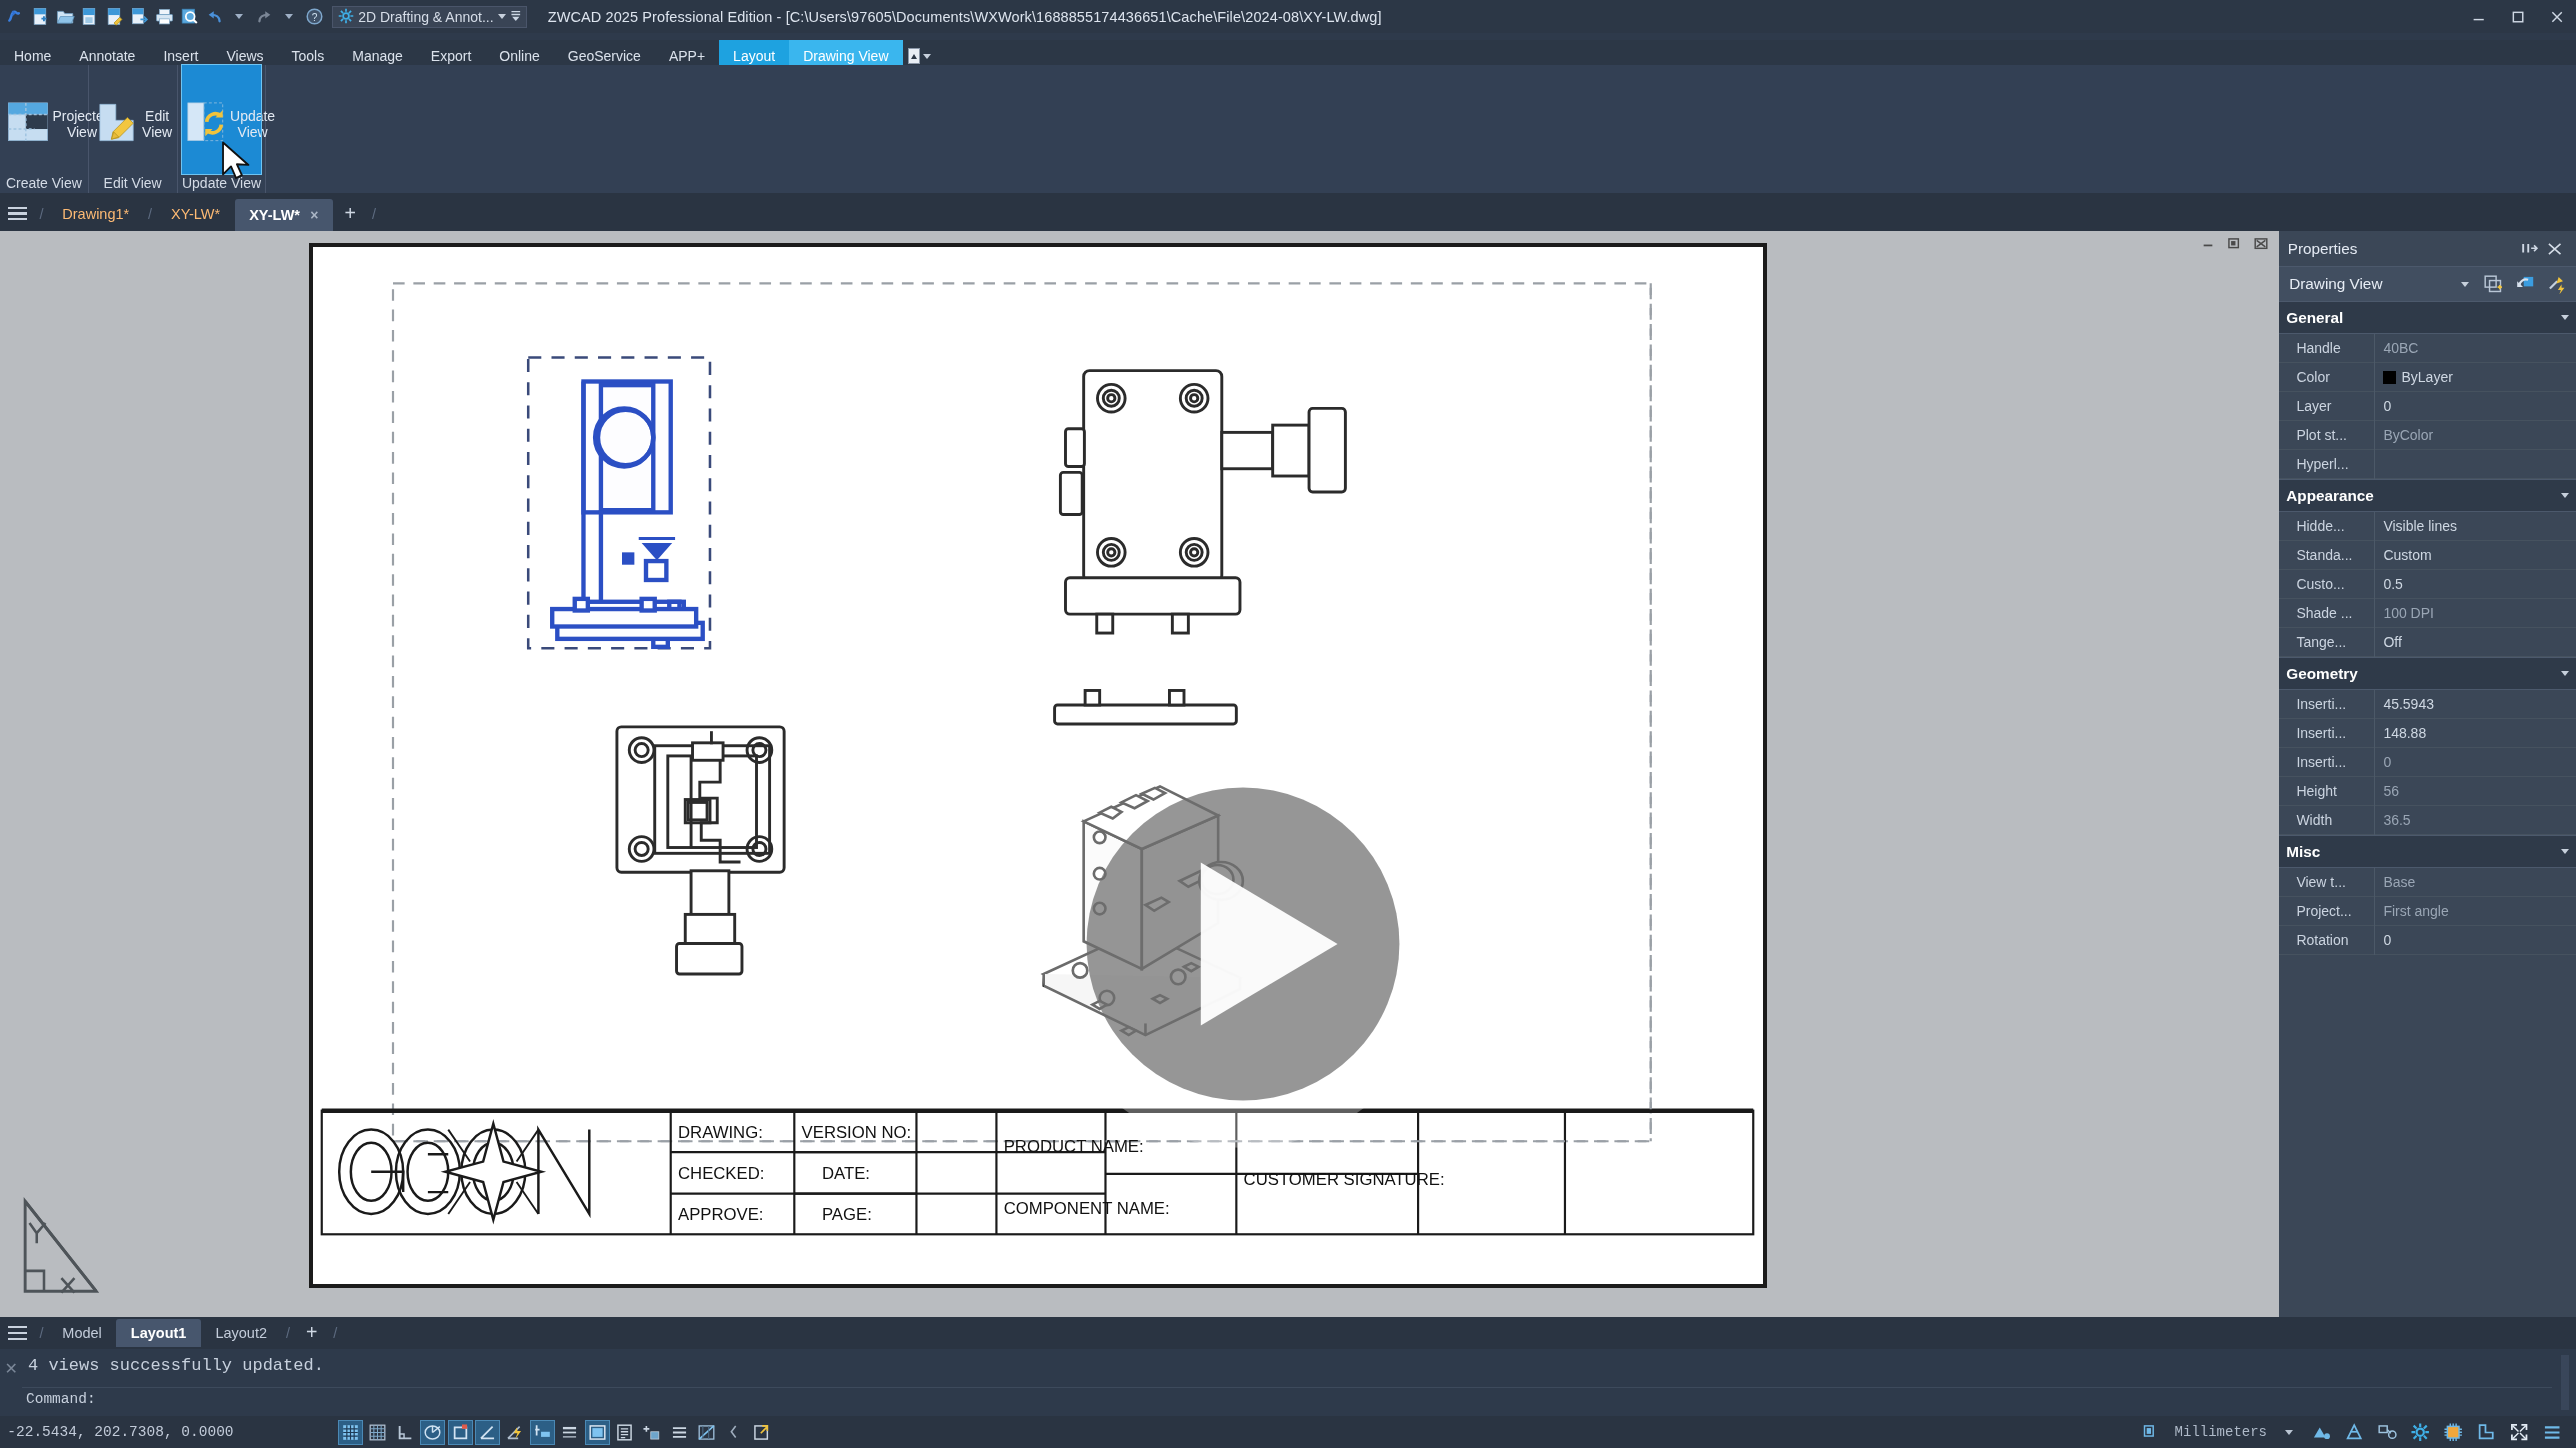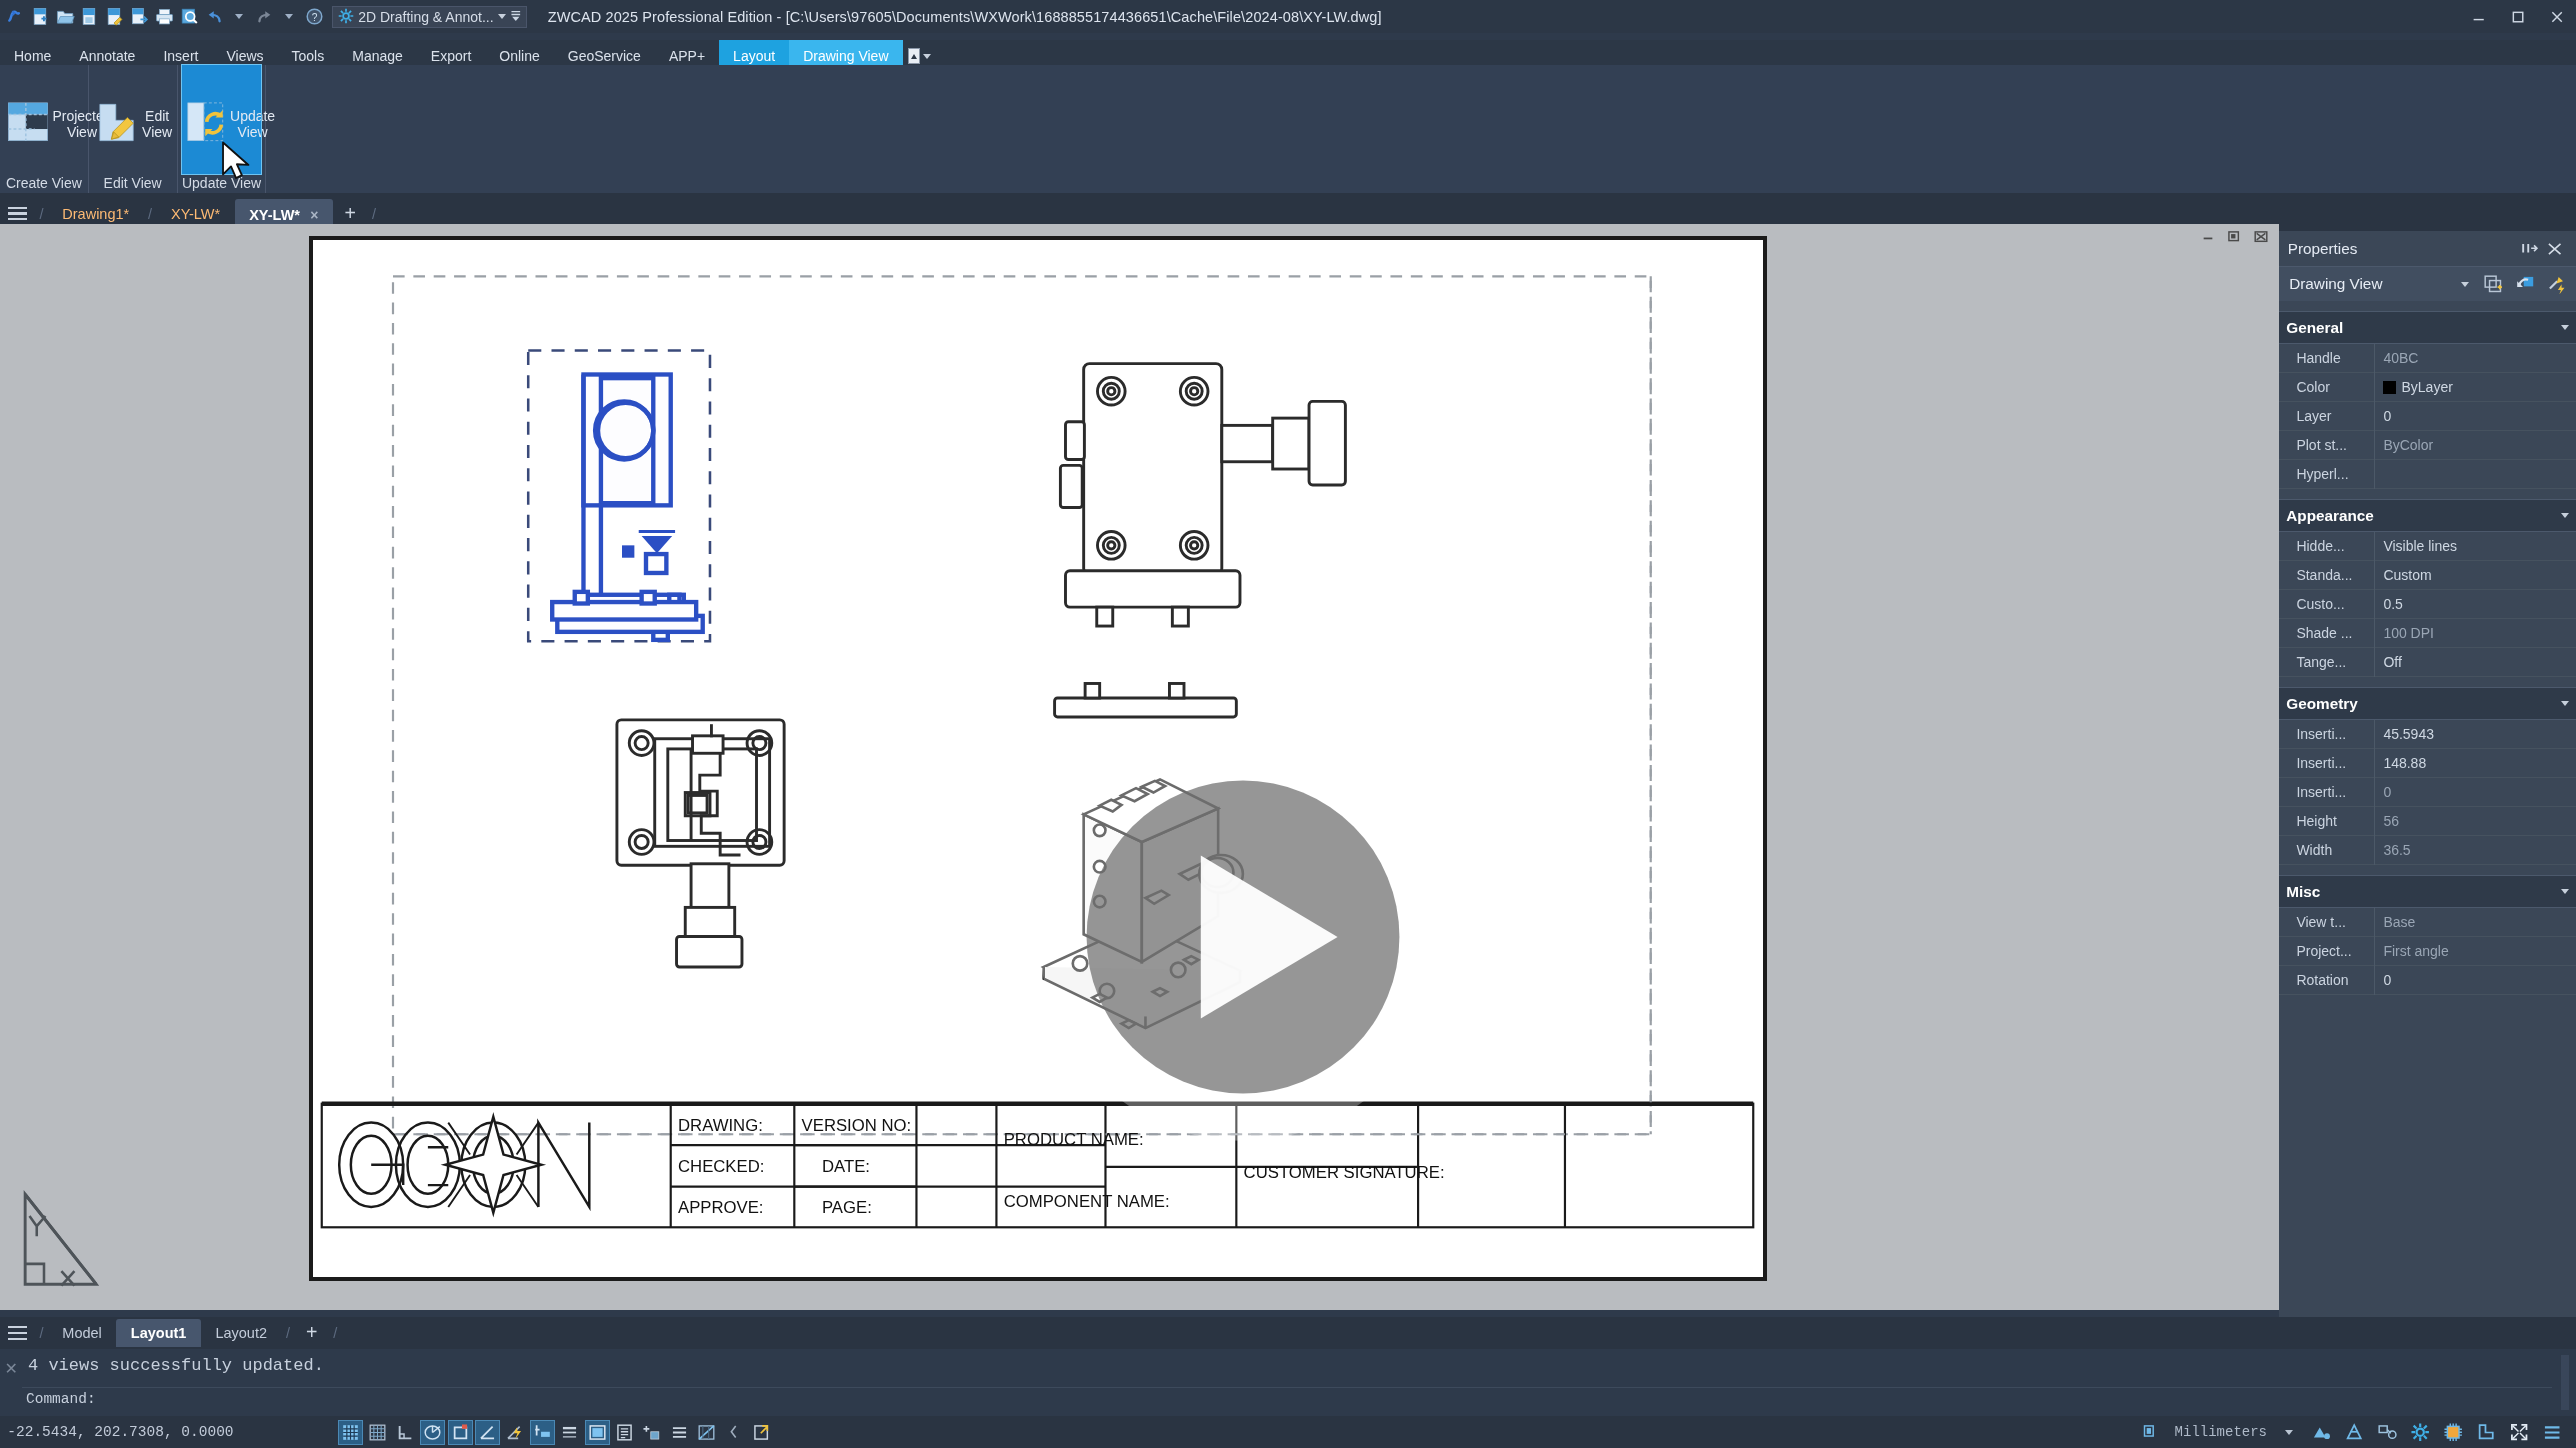--- a/index.html
+++ b/index.html
@@ -61,21 +61,21 @@
   .hamb span { display:block;width:19px;height:2.2px;background:#c9d2de; }
   .tsep { color:#5d6b80; font-size:14.5px; padding:0 4.4px; }
   .ftab { height:28px; display:flex; align-items:center; padding:0 14.5px; color:#fdba74;
     font-size:14.5px; white-space:nowrap; }
   .ftab.active { background:#47566d; color:#ffffff; font-weight:bold;
     border-radius:2.9px 2.9px 0 0; height:32px; margin-top:2.9px; }
   .ftab .x { margin-left:10.2px; color:#aab5c5; font-size:14px; }
   .plus { color:#cfd8e4; font-size:19.6px; padding:0 11.6px; line-height:1; }
 
   
-  .canvasarea { position:absolute; left:0; top:224px; width:2279px; height:1086px;
+  .canvasarea { position:absolute; left:0; top:231px; width:2279px; height:1086px;
     background:#b9bcc0; }
   .mdi-btns { position:absolute; right:7.3px; top:2.9px; display:flex; gap:4.4px; }
   .mdi-btns div { width:22px;height:19px;display:flex;align-items:center;justify-content:center; }
 
   .paperframe { position:absolute; left:309px; top:12.4px; width:1458px; height:1045px;
     background:#ffffff; border:4.4px solid #1b1b1b; }
   .paper-inner { position:absolute; inset:0; background:#fff; }
   .ucs { position:absolute; left:14.5px; bottom:17.4px; width:87px; height:109px; }
 
   .playoverlay { position:absolute; left:1032px; top:502px; width:422px; height:422px; }
@@ -86,21 +86,21 @@
   .props-head { height:35px; display:flex; align-items:center; padding:0 8.7px;
     background:#3b4757; }
   .props-title { color:#e4eaf3; font-size:15.3px; flex:1; }
   .props-head .ic { width:25px;height:25px;display:flex;align-items:center;justify-content:center;}
   .props-sub { height:35px; background:#46526580; background:#414e60;
     display:flex; align-items:center; padding:0 4.4px; gap:4.4px; border-top:0.7px solid #4c596c; }
   .props-combo { flex:1; height:28px; display:flex; align-items:center; padding:0 5.8px;
     color:#e7edf5; font-size:15.3px; position:relative; }
   .props-combo .cv { flex:1; }
   .psec { height:33px; background:#2f3a49; display:flex; align-items:center; padding:0 7.3px;
-    border-top:0.7px solid #4c596c; border-bottom:0.7px solid #4c596c;margin-top:10px; }
+    border-top:0.7px solid #4c596c; border-bottom:0.7px solid #4c596c; }
   .psec-label { color:#ffffff; font-size:15.3px; font-weight:bold; flex:1; }
   .prow { height:29px; display:flex; align-items:center; border-bottom:0.7px solid #46525f; }
   .pkey { width:95px; color:#cbd4e0; font-size:14px; padding-left:17.4px;
     overflow:hidden; white-space:nowrap; }
   .pdiv { width:0.7px; height:29px; background:#4c5968; }
   .pval { flex:1; color:#cfd8e3; font-size:14px; padding-left:8.7px; white-space:nowrap;
     display:flex; align-items:center; gap:5.1px; }
   .pval.dim { color:#9aa6b5; }
   .swatch { width:13px;height:13px;background:#000;display:inline-block; }
 

